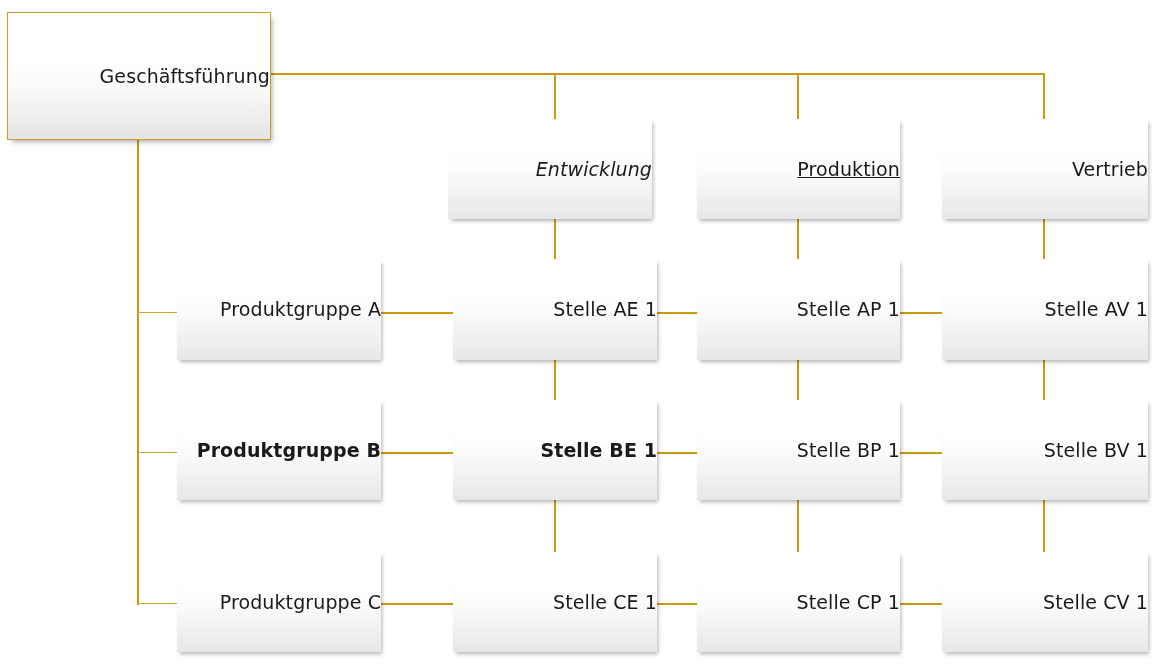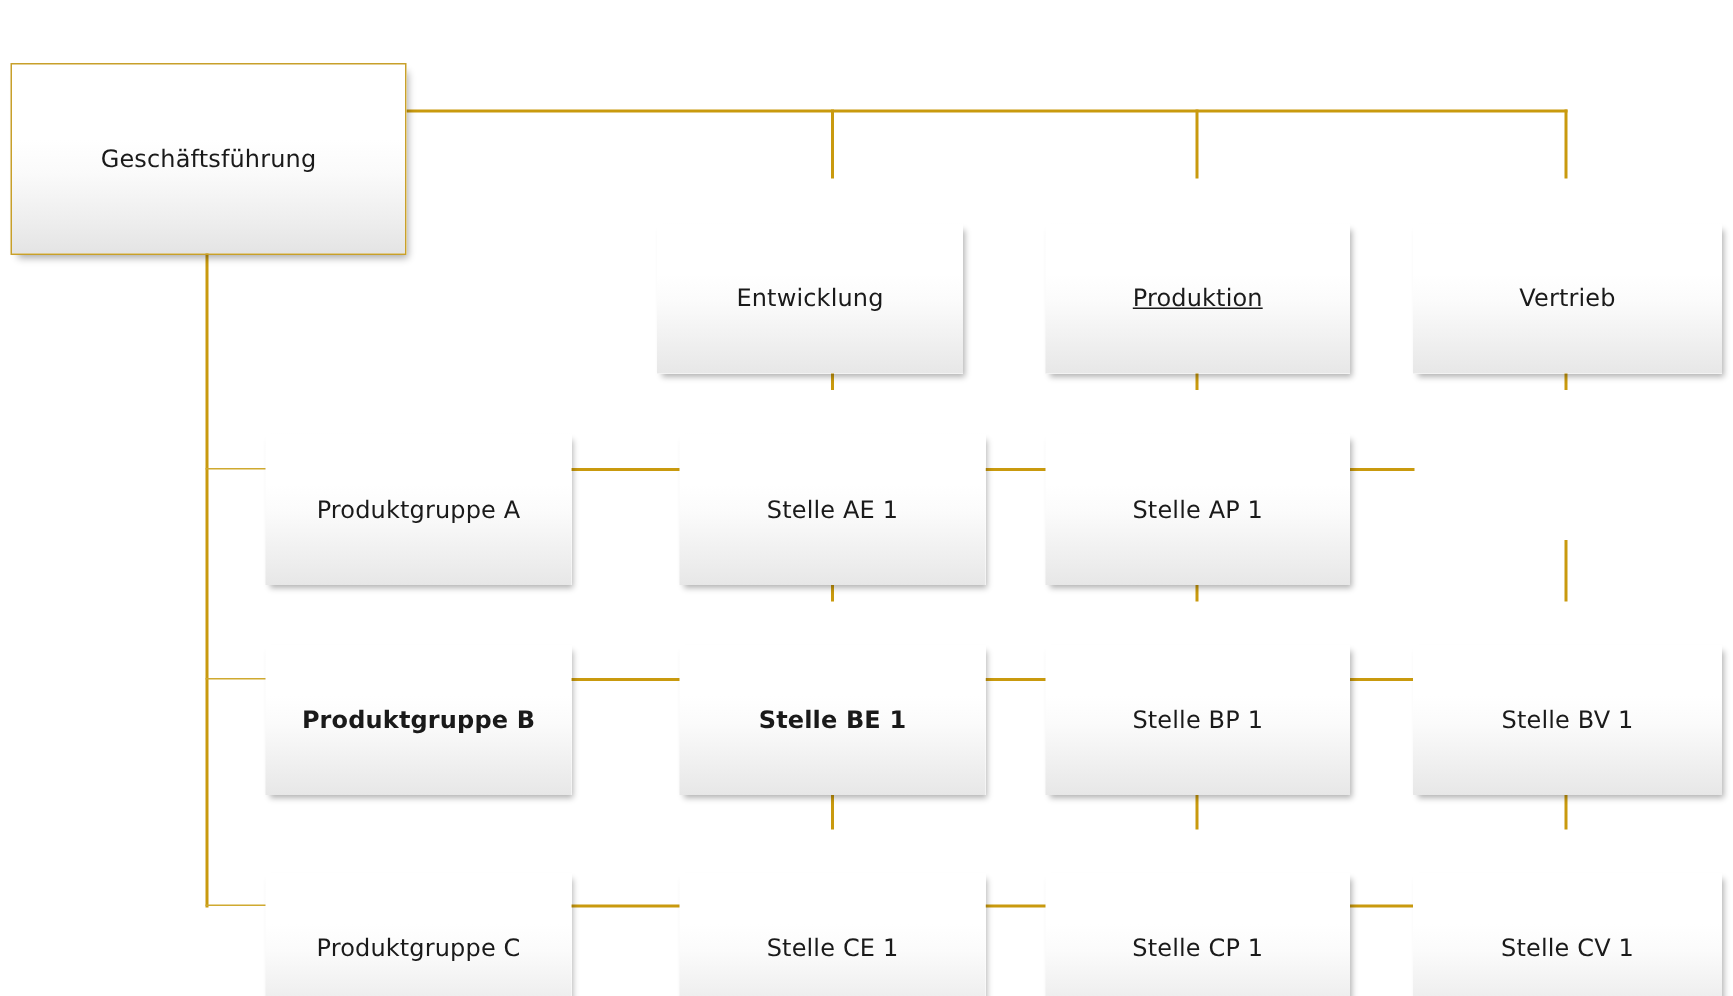--- a/index.html
+++ b/index.html
@@ -34,29 +34,28 @@
     box-sizing: border-box;
     background: linear-gradient(to bottom,
                 #ffffff 0%,
                 #ffffff 34%,
                 #fbfbfb 52%,
                 #f1f1f1 76%,
                 #e7e7e7 100%);
     box-shadow: 2px 3px 4px -1px rgba(0,0,0,0.30);
     display: flex;
     align-items: center;
-    justify-content: center;
+    justify-content: flex-end;
     color: #1a1a1a;
-    font-size: 16px;
+    font-size: 19px;
     font-weight: 400;
     letter-spacing: 0.1px;
     line-height: 1.2;
     white-space: nowrap;
     z-index: 5;
-    margin-top: 30px;
   }
   .node.root {
     border: 1px solid #c8a02a;
     background: linear-gradient(to bottom,
                 #ffffff 0%,
                 #ffffff 40%,
                 #fafafa 58%,
                 #eeeeee 82%,
                 #e4e4e4 100%);
     box-shadow: 3px 4px 5px -2px rgba(0,0,0,0.33);
@@ -104,21 +103,21 @@
   <div class="conn h" style="left:900px; top:452px; width:43px;"></div>
 
   <div class="conn h" style="left:380px; top:603px; width:74px;"></div>
   <div class="conn h" style="left:657px; top:603px; width:41px;"></div>
   <div class="conn h" style="left:900px; top:603px; width:43px;"></div>
 
   <div class="node root" style="left:7px; top:12px; width:264px; height:128px;">
     <span class="label">Geschäftsführung</span>
   </div>
 
-  <div class="node" style="left:438px; top:119px; width:204px; height:100px;">
+  <div class="node" style="left:448px; top:119px; width:204px; height:100px;font-style:italic;">
     <span class="label">Entwicklung</span>
   </div>
   <div class="node" style="left:697px; top:119px; width:203px; height:100px;text-decoration:underline;">
     <span class="label">Produktion</span>
   </div>
   <div class="node" style="left:942px; top:119px; width:206px; height:100px;">
     <span class="label">Vertrieb</span>
   </div>
 
   <div class="node" style="left:177px; top:259px; width:204px; height:101px;">
@@ -130,20 +129,23 @@
   <div class="node" style="left:177px; top:552px; width:204px; height:100px;">
     <span class="label">Produktgruppe C</span>
   </div>
 
   <div class="node" style="left:453px; top:259px; width:204px; height:101px;">
     <span class="label">Stelle AE 1</span>
   </div>
   <div class="node" style="left:697px; top:259px; width:203px; height:101px;">
     <span class="label">Stelle AP 1</span>
   </div>
+  <div class="node" style="left:942px; top:259px; width:206px; height:101px;">
+    <span class="label">Stelle AV 1</span>
+  </div>
 
   <div class="node" style="left:453px; top:400px; width:204px; height:100px;font-weight:bold;">
     <span class="label">Stelle BE 1</span>
   </div>
   <div class="node" style="left:697px; top:400px; width:203px; height:100px;">
     <span class="label">Stelle BP 1</span>
   </div>
   <div class="node" style="left:942px; top:400px; width:206px; height:100px;">
     <span class="label">Stelle BV 1</span>
   </div>

